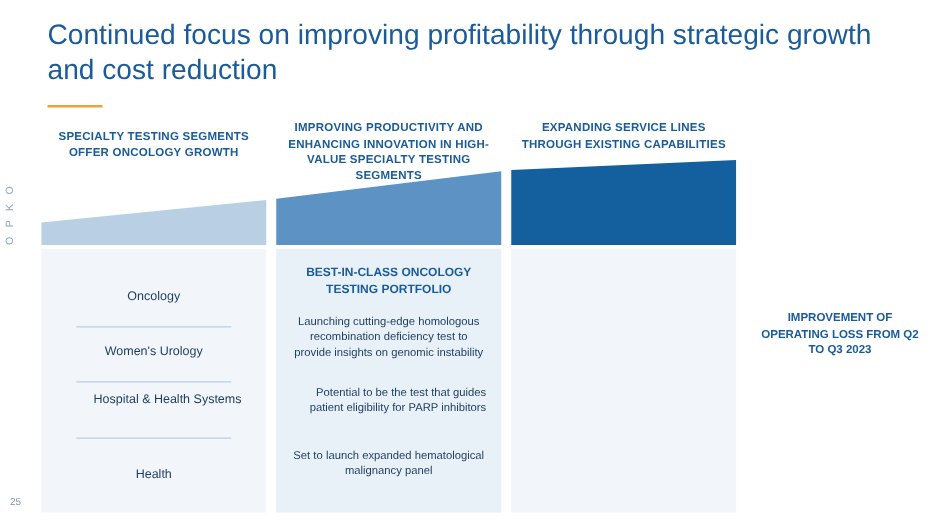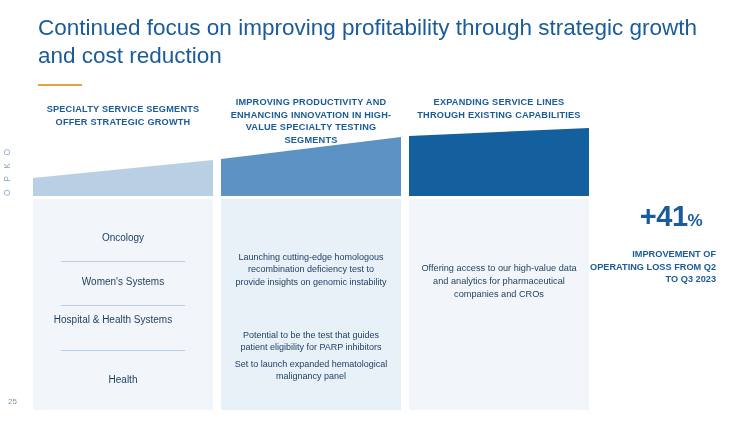--- a/index.html
+++ b/index.html
@@ -129,21 +129,21 @@
   .c2-para {
     position: absolute;
     width: 156px;
     left: 233px;
     text-align: center;
     font-size: 9px;
     color: #1b3c5e;
     line-height: 12.4px;
   }
   #c2-p0 { top: 251px; }
-  #c2-p1 { top: 329px; }
+  #c2-p1 { top: 308px; text-align: right; }
   #c2-p2 { top: 358px; text-align: center; }
 
   
   .c3-para {
     position: absolute;
     left: 419px;
     top: 262px;
     width: 160px;
     text-align: center;
     font-size: 9.2px;
@@ -162,24 +162,24 @@
     font-size: 29px;
     font-weight: bold;
     letter-spacing: -0.5px;
   }
   .stat-value .pct {
     font-size: 17px;
     font-weight: bold;
   }
   .stat-caption {
     position: absolute;
-    left: 588px;
+    left: 608px;
     top: 248px;
     width: 128px;
-    text-align: right;
+    text-align: center;
     font-size: 9.2px;
     font-weight: bold;
     color: #1a5b99;
     line-height: 12.6px;
   }
 </style>
 </head>
 <body>
 
 <div class="slide">
@@ -189,42 +189,39 @@
 
   <div class="brand-vertical">O P K O</div>
   <div class="page-number">25</div>
 
   <svg class="ramp" style="left:33px; top:128px;" width="556" height="68" viewBox="0 0 556 68">
     <polygon points="0,50 180,32 180,68 0,68" fill="#b9cfe3"></polygon>
     <polygon points="188,31 368,9 368,68 188,68" fill="#5d93c4"></polygon>
     <polygon points="376,8 556,0 556,68 376,68" fill="#14609f"></polygon>
   </svg>
 
-  <div class="col-head" id="head-0">SPECIALTY SERVICE SEGMENTS OFFER STRATEGIC GROWTH</div>
+  <div class="col-head" id="head-0">SPECIALTY TESTING SEGMENTS OFFER ONCOLOGY GROWTH</div>
   <div class="col-head" id="head-2">EXPANDING SERVICE LINES THROUGH EXISTING CAPABILITIES</div>
   <div class="col-head" id="head-1">IMPROVING PRODUCTIVITY AND ENHANCING INNOVATION IN HIGH-VALUE SPECIALTY TESTING SEGMENTS</div>
 
   <div class="panel" id="panel-0"></div>
   <div class="panel" id="panel-1"></div>
   <div class="panel" id="panel-2"></div>
 
   <div class="list1">
     <div class="list1-item" style="position:absolute; left:10px; top:33px; width:160px;">Oncology</div>
     <div class="list1-sep" style="top:62px;"></div>
-    <div class="list1-item" style="position:absolute; left:10px; top:77px; width:160px;">Women's Systems</div>
+    <div class="list1-item" style="position:absolute; left:10px; top:77px; width:160px;">Women's Urology</div>
     <div class="list1-sep" style="top:106px;"></div>
-    <div class="list1-item" style="position:absolute; left:0; top:115px; width:160px;">Hospital &amp; Health Systems</div>
+    <div class="list1-item" style="position:absolute; left:21px; top:115px; width:160px;">Hospital &amp; Health Systems</div>
     <div class="list1-sep" style="top:151px;"></div>
     <div class="list1-item" style="position:absolute; left:10px; top:175px; width:160px;">Health</div>
   </div>
 
+  <div class="c2-title">BEST-IN-CLASS ONCOLOGY TESTING PORTFOLIO</div>
   <div class="c2-para" id="c2-p0">Launching cutting-edge homologous recombination deficiency test to provide insights on genomic instability</div>
   <div class="c2-para" id="c2-p1">Potential to be the test that guides patient eligibility for PARP inhibitors</div>
   <div class="c2-para" id="c2-p2">Set to launch expanded hematological malignancy panel</div>
 
-  <div class="c3-para">Offering access to our high-value data and analytics for pharmaceutical companies and CROs</div>
-
-  <div class="stat-value">
-    <span>+41</span><span class="pct">%</span>
-  </div>
+
   <div class="stat-caption">IMPROVEMENT OF OPERATING LOSS FROM Q2 TO Q3 2023</div>
 
 </div>
 
 </body></html>

